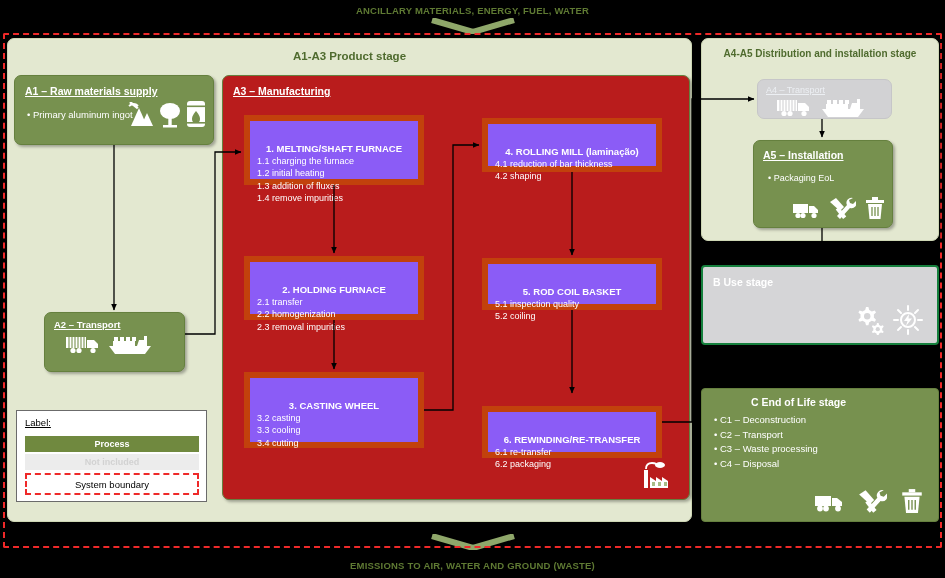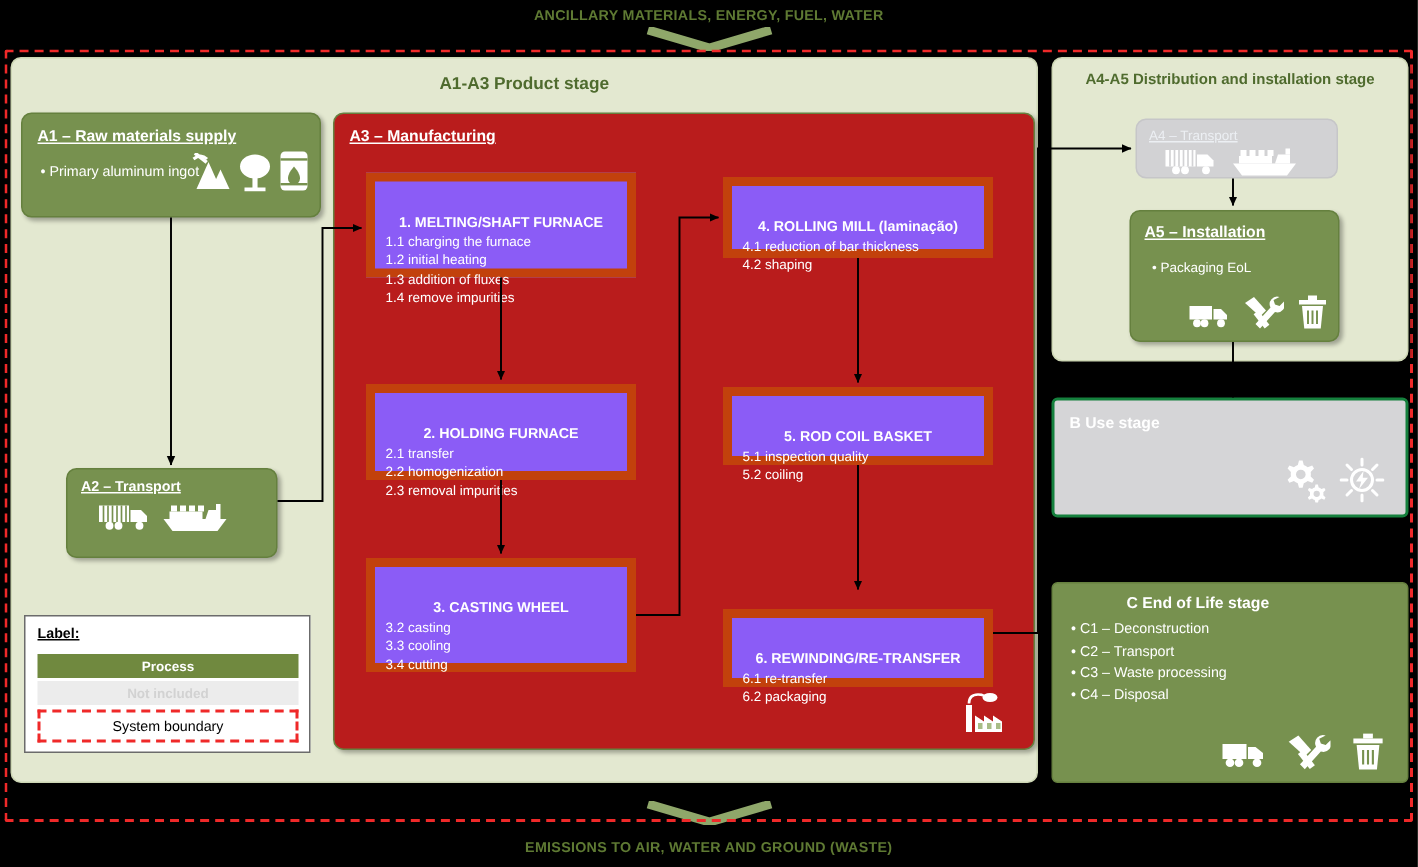--- a/index.html
+++ b/index.html
@@ -165,21 +165,21 @@
   #c-list { position:absolute; left:12px; top:24px; }
   #c-list .bullet-line { line-height:14.6px; }
   #c-icons { position:absolute; right:14px; bottom:7px; display:flex; gap:13px; align-items:flex-end; }
 
   
   #legend {
     position:absolute; left:16px; top:410px; width:191px; height:92px;
     background:#ffffff; border:1px solid #6b6b6b;
   }
   #legend-title { position:absolute; left:8px; top:6px; font-size:9.5px;
-                  font-weight:bold; color:#000; text-decoration:underline; }
+                  font-weight:normal; color:#000; text-decoration:underline; }
   #legend-process {
     position:absolute; left:8px; top:25px; width:174px; height:16px;
     background:#70893f; color:#fff; font-size:9px; font-weight:bold;
     text-align:center; line-height:16px;
   }
   #legend-notincluded {
     position:absolute; left:8px; top:43px; width:174px; height:16px;
     background:#ececec; color:#d2d2d2; font-size:9px; font-weight:bold;
     text-align:center; line-height:16px;
   }

